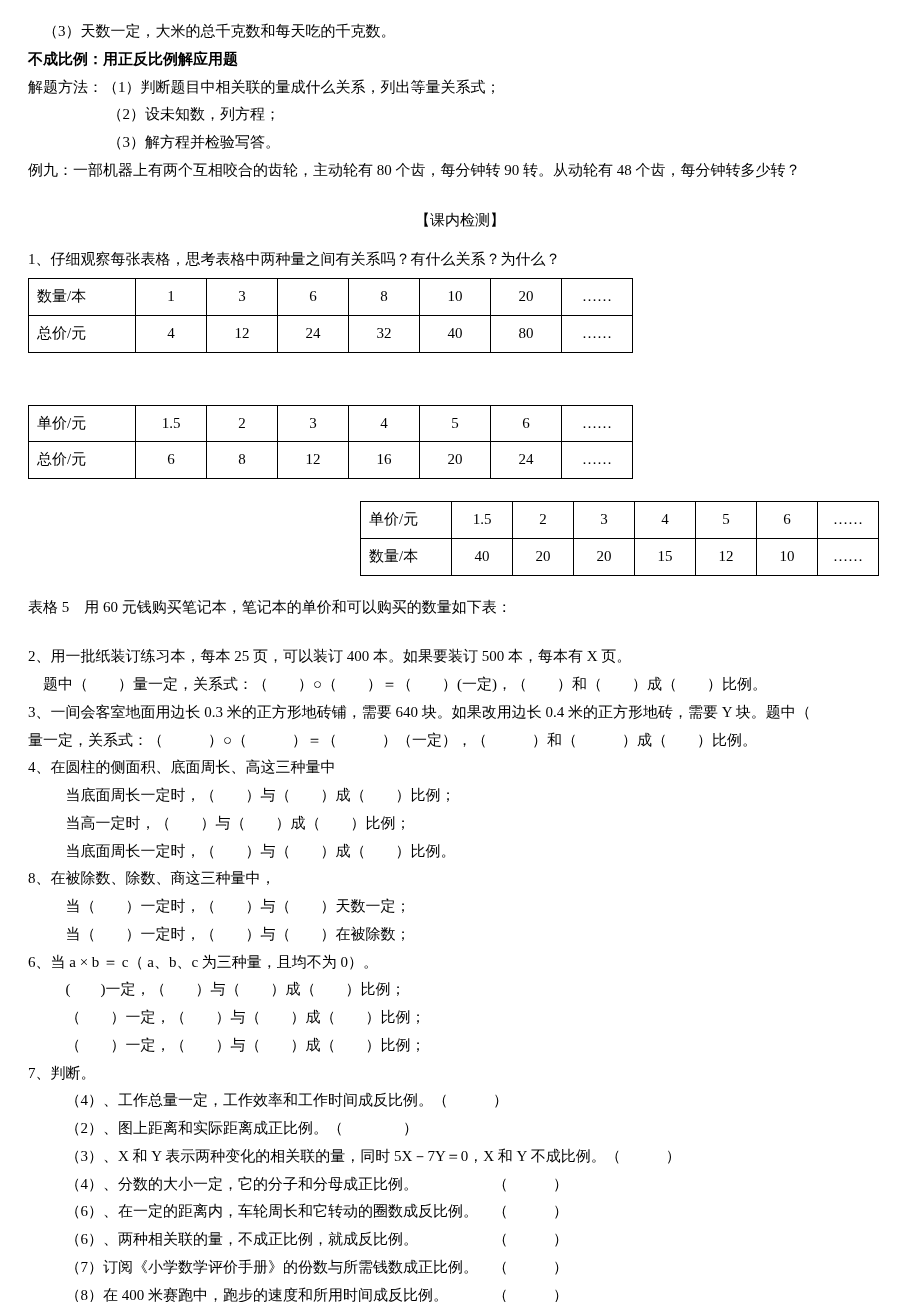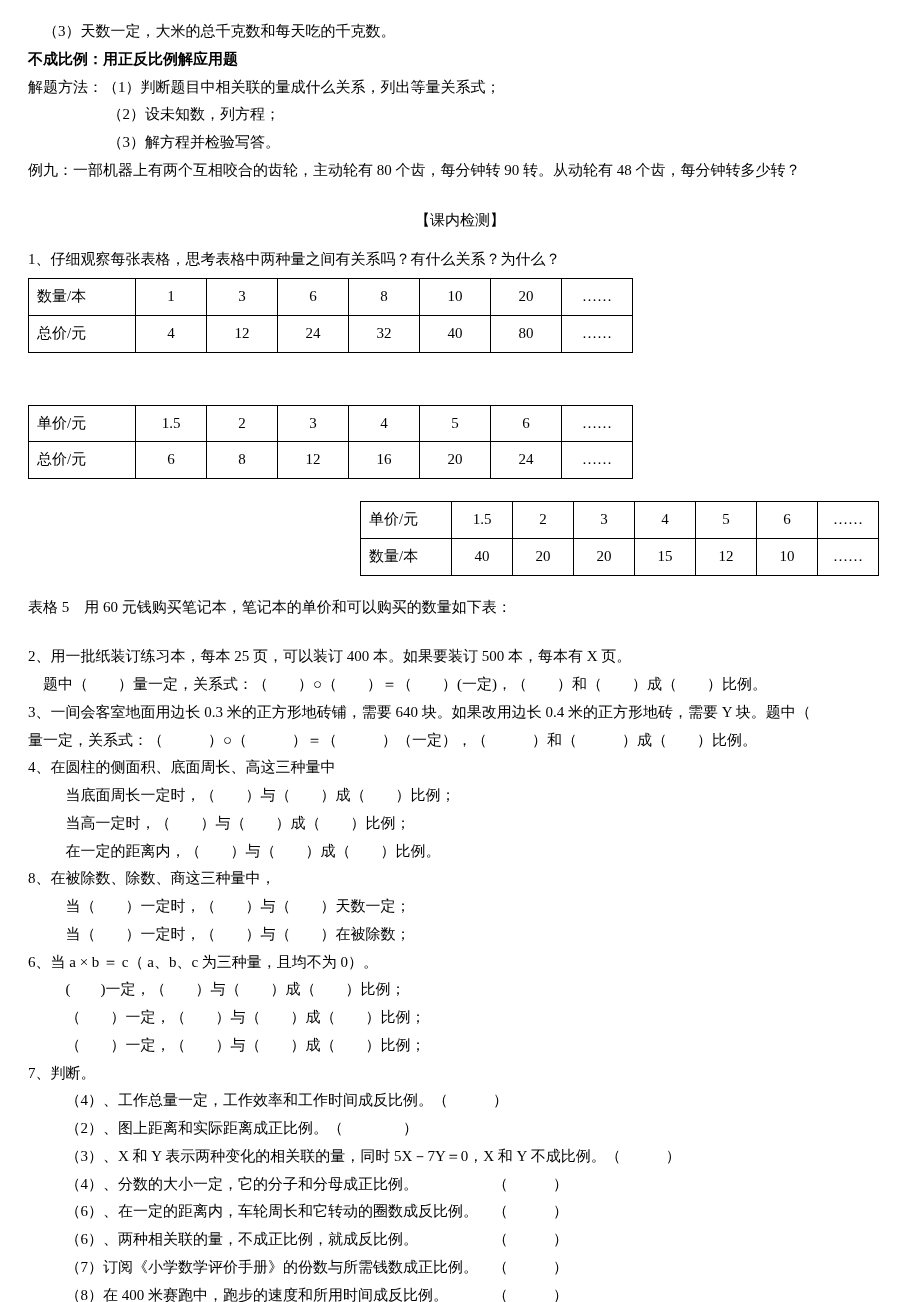--- a/index.html
+++ b/index.html
@@ -141,21 +141,21 @@
 
 <div style="height:22px"></div>
 
 <div class="line">2、用一批纸装订练习本，每本 25 页，可以装订 400 本。如果要装订 500 本，每本有 X 页。</div>
 <div class="line indent1">题中（　　）量一定，关系式：（　　）○（　　）＝（　　）(一定)，（　　）和（　　）成（　　）比例。</div>
 <div class="line">3、一间会客室地面用边长 0.3 米的正方形地砖铺，需要 640 块。如果改用边长 0.4 米的正方形地砖，需要 Y 块。题中（　</div>
 <div class="line">量一定，关系式：（　　　）○（　　　）＝（　　　）（一定），（　　　）和（　　　）成（　　）比例。</div>
 <div class="line">4、在圆柱的侧面积、底面周长、高这三种量中</div>
 <div class="line q-indent">当底面周长一定时，（　　）与（　　）成（　　）比例；</div>
 <div class="line q-indent">当高一定时，（　　）与（　　）成（　　）比例；</div>
-<div class="line q-indent">在一定的距离内，（　　）与（　　）成（　　）比例。</div>
+<div class="line q-indent">当底面周长一定时，（　　）与（　　）成（　　）比例。</div>
 <div class="line">8、在被除数、除数、商这三种量中，</div>
 <div class="line q-indent">当（　　）一定时，（　　）与（　　）天数一定；</div>
 <div class="line q-indent">当（　　）一定时，（　　）与（　　）在被除数；</div>
 <div class="line">6、当 a × b ＝ c（ a、b、c 为三种量，且均不为 0）。</div>
 <div class="line q-indent">(　　)一定，（　　）与（　　）成（　　）比例；</div>
 <div class="line q-indent">（　　）一定，（　　）与（　　）成（　　）比例；</div>
 <div class="line q-indent">（　　）一定，（　　）与（　　）成（　　）比例；</div>
 <div class="line">7、判断。</div>
 <div class="line q-indent">（4）、工作总量一定，工作效率和工作时间成反比例。（　　　）</div>
 <div class="line q-indent">（2）、图上距离和实际距离成正比例。（　　　　）</div>

